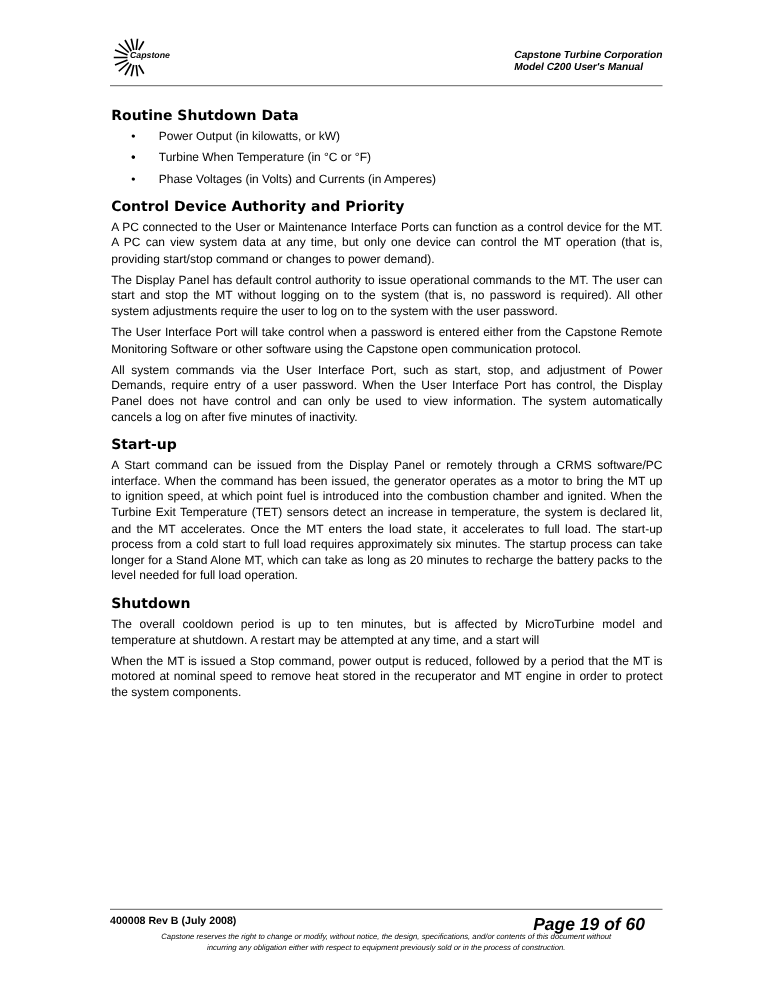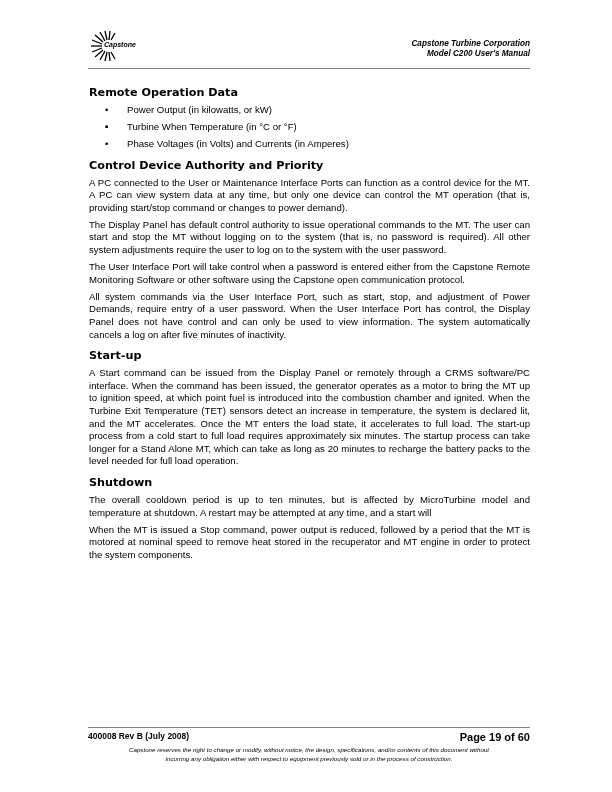--- a/index.html
+++ b/index.html
@@ -1,32 +1,32 @@
 <!DOCTYPE html>
 <html><head>
 <meta charset="utf-8">
 <style>
   html, body { margin:0; padding:0; background:#fff; }
   body { width:612px; height:792px; position:relative; overflow:hidden;
          font-family:"Liberation Sans", sans-serif; color:#000; }
   .header { position:absolute; left:88px; top:30px; width:442px; height:38px; }
   .logo { position:absolute; left:0; top:0; width:60px; height:32px; }
   .logo-text { position:absolute; left:16px; top:11px; font-size:7px; font-style:italic; font-weight:bold; }
-  .hdr-right { position:absolute; right:0; top:9px; text-align:right; font-size:8.2px; font-style:italic; font-weight:bold; line-height:10px; }
+  .hdr-right { position:absolute; right:0; top:9px; text-align:left; font-size:8.2px; font-style:italic; font-weight:bold; line-height:10px; }
   .hdr-rule { position:absolute; left:88px; top:68px; width:442px; height:0; border-top:1.5px solid #808080; }
   .content { position:absolute; left:89px; top:86px; width:441px; }
   h2 { font-family:"DejaVu Sans", sans-serif; font-size:11.2px; font-weight:bold; margin:0 0 4px 0; line-height:14px; }
   p { font-size:9.6px; line-height:12.6px; margin:0 0 4.5px 0; text-align:justify; }
   ul { margin:0 0 5px 0; padding:0; list-style:none; }
   li { font-size:9.6px; line-height:12.6px; margin-bottom:4.4px; position:relative; padding-left:38px; }
   li .bullet { position:absolute; left:16px; top:0; }
   .sec { margin-top:8px; }
   .ftr-rule { position:absolute; left:88px; top:727px; width:442px; border-top:1.5px solid #808080; }
   .ftr-left { position:absolute; left:88px; top:731px; font-size:8.5px; font-weight:bold; }
-  .ftr-right { position:absolute; right:82px; top:731px; font-size:11px; font-weight:bold; }
+  .ftr-right { position:absolute; right:96px; top:731px; font-size:14px; font-weight:bold; font-style:italic; }
   .disclaimer { position:absolute; left:88px; top:745px; width:442px; text-align:center; font-size:6.2px; font-style:italic; line-height:9px; }
 </style>
 </head>
 <body>
 
 <div class="header">
   <div class="logo">
     <svg width="60" height="32" viewBox="0 0 60 32">
       <g stroke="#000" stroke-width="1.3">
         <line x1="14" y1="16" x2="3" y2="16"></line>
@@ -48,21 +48,21 @@
   </div>
   <div class="hdr-right">
     <div>Capstone Turbine Corporation</div>
     <div>Model C200 User's Manual</div>
   </div>
 </div>
 <div class="hdr-rule"></div>
 
 <div class="content">
   <section>
-    <h2>Remote Operation Data</h2>
+    <h2>Routine Shutdown Data</h2>
     <ul>
       <li><span class="bullet">•</span><span>Power Output (in kilowatts, or kW)</span></li>
       <li><span class="bullet">•</span></li>
       <li><span class="bullet">•</span><span>Turbine When Temperature (in °C or °F)</span></li>
       <li><span class="bullet">•</span><span>Phase Voltages (in Volts) and Currents (in Amperes)</span></li>
     </ul>
   </section>
 
   <section class="sec">
     <h2>Control Device Authority and Priority</h2>

